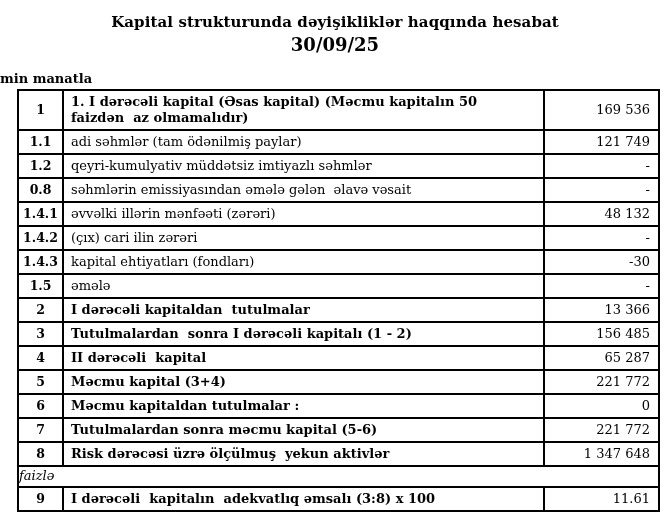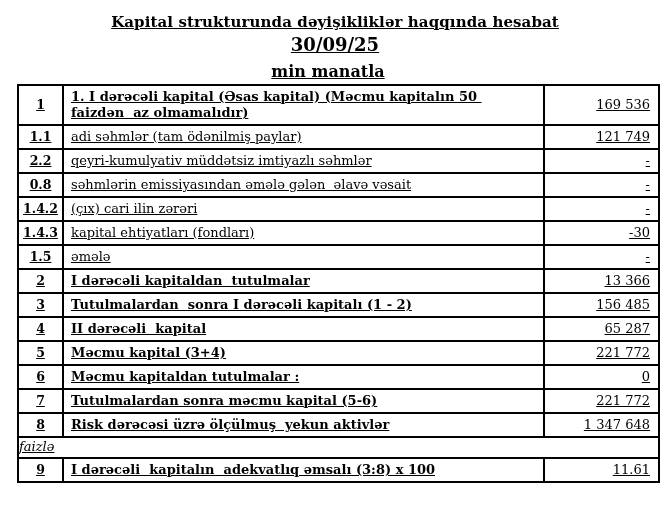--- a/index.html
+++ b/index.html
@@ -1,29 +1,29 @@
 <!DOCTYPE html>
 <html><head>
 <meta charset="utf-8">
 <style>
   html,body{margin:0;padding:0;}
   body{
     width:670px;height:513px;background:#ffffff;color:#000;
     font-family:"DejaVu Serif","Liberation Serif",serif;
     overflow:hidden;
   }
-  .page{position:relative;width:670px;height:376px;text-decoration:underline;}
+  .page{position:relative;width:670px;height:376px;}
   .title{
     text-align:center;font-weight:bold;font-size:15px;
     padding-top:13px;letter-spacing:0.1px;
   }
   .date{text-align:center;font-weight:bold;font-size:18px;margin-top:3px;}
   .unit{
-    text-align:center;font-weight:bold;font-size:16px;
-    margin:7px 14px 3px 0;
+    text-align:left;font-weight:bold;font-size:13px;
+    margin:16px 14px 3px 0;
   }
   table.report{
     border-collapse:collapse;table-layout:fixed;
     margin-left:17px;width:641px;
   }
   col.c-num{width:45px;}
   col.c-desc{width:481px;}
   col.c-val{width:115px;}
   td{
     border:2px solid #000;font-size:13px;line-height:1.25;
@@ -59,28 +59,33 @@
           <td class="num b">1</td>
           <td class="desc b">1. I dərəcəli kapital (Əsas kapital) (Məcmu kapitalın 50 faizdən  az olmamalıdır)</td>
           <td class="val">169 536</td>
         </tr>
         <tr class="r">
           <td class="num b">1.1</td>
           <td class="desc">adi səhmlər (tam ödənilmiş paylar)</td>
           <td class="val">121 749</td>
         </tr>
         <tr class="r">
-          <td class="num b">2.2</td>
+          <td class="num b">1.2</td>
           <td class="desc">qeyri-kumulyativ müddətsiz imtiyazlı səhmlər</td>
           <td class="val">-</td>
         </tr>
         <tr class="r">
           <td class="num b">0.8</td>
           <td class="desc">səhmlərin emissiyasından əmələ gələn  əlavə vəsait</td>
           <td class="val">-</td>
+        </tr>
+        <tr class="r">
+          <td class="num b">1.4.1</td>
+          <td class="desc">əvvəlki illərin mənfəəti (zərəri)</td>
+          <td class="val">48 132</td>
         </tr>
         <tr class="r">
           <td class="num b">1.4.2</td>
           <td class="desc">(çıx) cari ilin zərəri</td>
           <td class="val">-</td>
         </tr>
         <tr class="r">
           <td class="num b">1.4.3</td>
           <td class="desc">kapital ehtiyatları (fondları)</td>
           <td class="val">-30</td>

